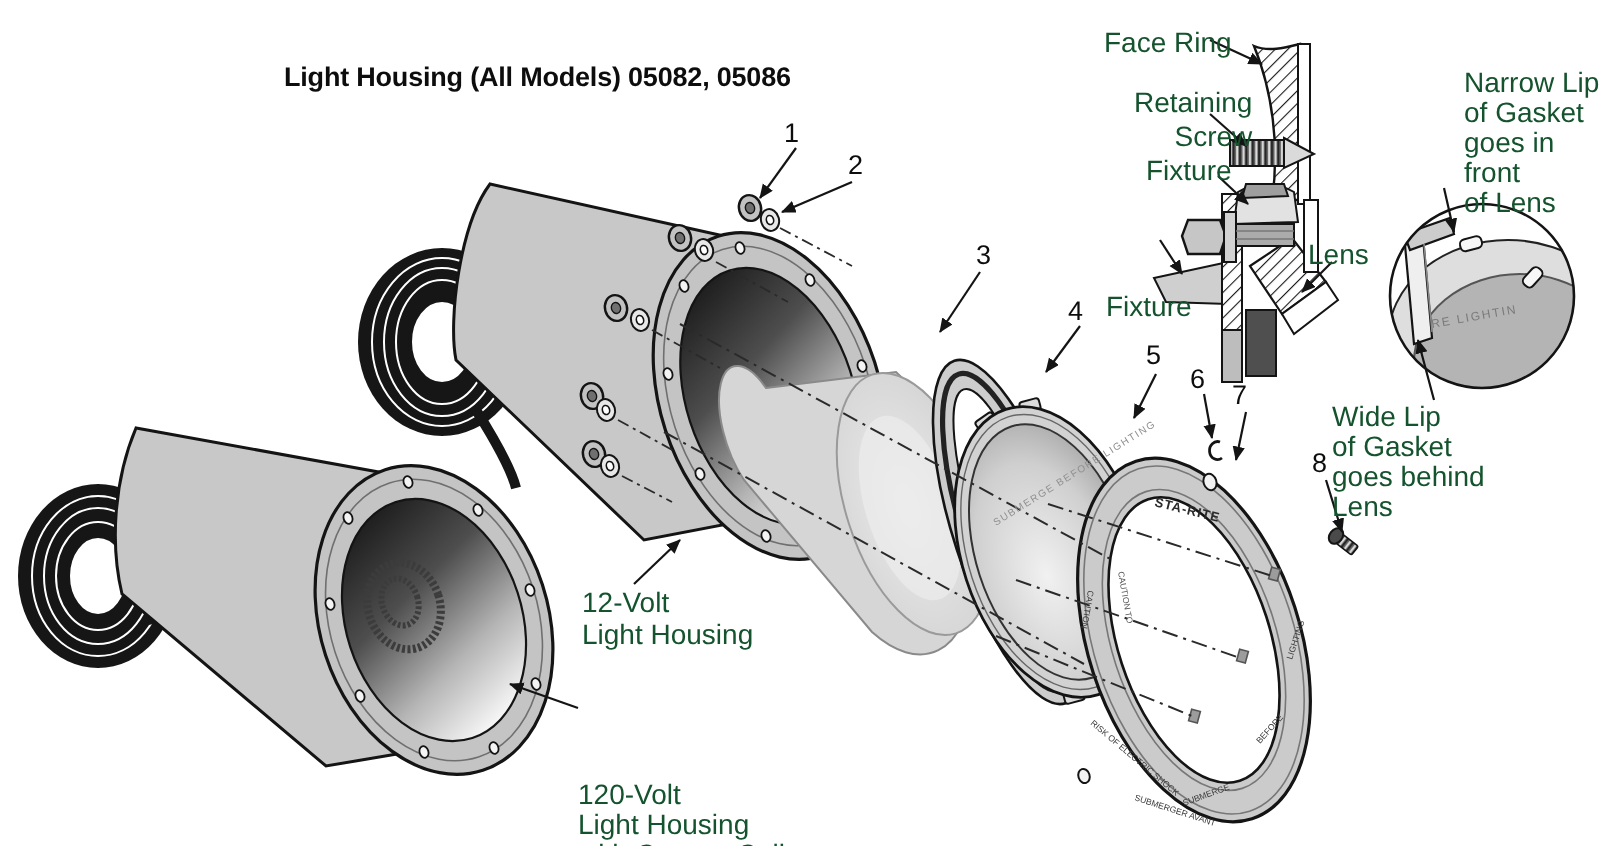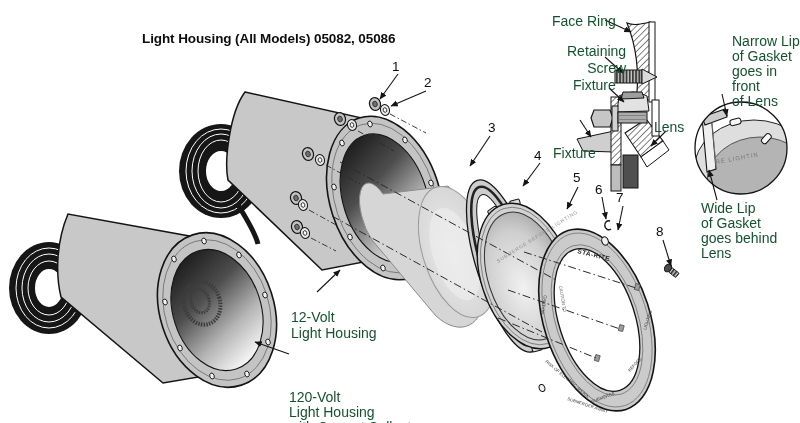--- a/index.html
+++ b/index.html
@@ -268,25 +268,25 @@
 <div class="lbl" style="left:552px;top:13px;">Face Ring</div>
 <div class="lbl" style="left:567px;top:43px;text-align:right;">Retaining
 Screw</div>
 <div class="lbl" style="left:573px;top:77px;">Fixture</div>
 <div class="lbl" style="left:553px;top:105px;margin-top:40px;">Fixture</div>
 <div class="lbl" style="left:654px;top:119px;">Lens</div>
 <div class="lbl lh15" style="left:732px;top:34px;">Narrow Lip
 of Gasket
 goes in front
 of Lens</div>
-<div class="lbl lh15" style="left:701px;top:201px;">Wide Lip
+<div class="lbl lh15" style="left:666px;top:201px;">Wide Lip
 of Gasket
 goes behind
 Lens</div>
-<div class="lbl" style="left:291px;top:293px;line-height:16px;margin-top:16px;">12-Volt
+<div class="lbl" style="left:291px;top:293px;line-height:16px;">12-Volt
 Light Housing</div>
 <div class="lbl lh15" style="left:289px;top:358px;margin-top:32px;">120-Volt
 Light Housing
 with Current Collector</div>
 
 <div class="num" style="left:392px;top:59px;">1</div>
 <div class="num" style="left:424px;top:75px;">2</div>
 <div class="num" style="left:488px;top:120px;">3</div>
 <div class="num" style="left:534px;top:148px;">4</div>
 <div class="num" style="left:573px;top:170px;">5</div>

